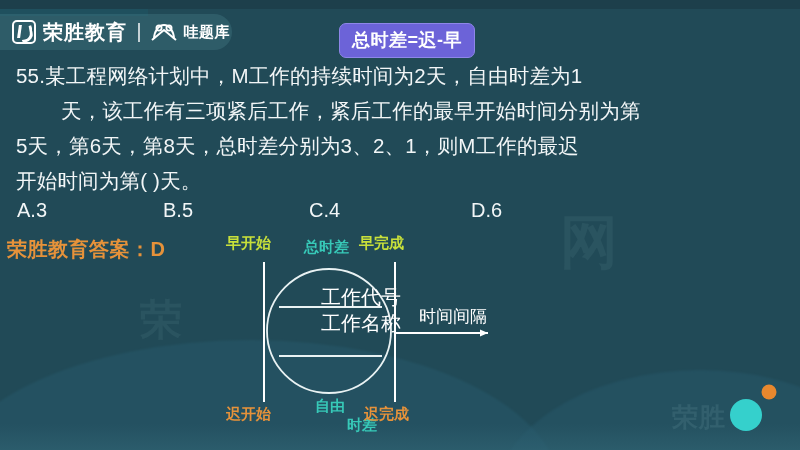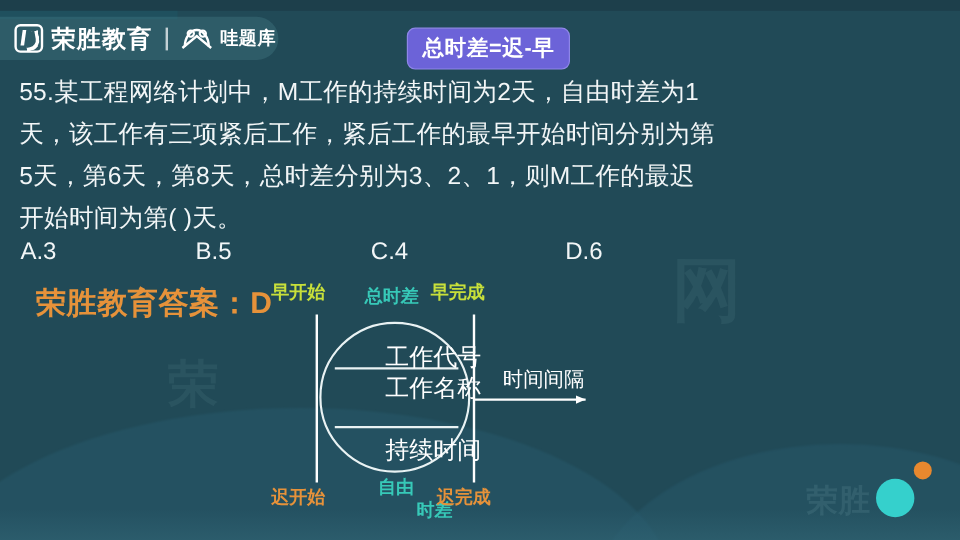--- a/index.html
+++ b/index.html
@@ -110,36 +110,36 @@
     margin-left: 40px;
   }
 
   
   .qline {
     position: absolute; left: 16px;
     color: #f2f6f7; font-size: 20.5px; letter-spacing: .2px;
     white-space: nowrap;
   }
   .q1 { top: 62px; }
-  .q2 { top: 97px; }
+  .q2 { top: 97px; margin-left: 45px; }
   .q3 { top: 132px; }
   .q4 { top: 167px; }
 
   .opt {
     position: absolute; top: 199px;
     color: #f2f6f7; font-size: 20px;
   }
   .optA { left: 17px; }
   .optB { left: 163px; }
   .optC { left: 309px; }
   .optD { left: 471px; }
 
   .answer {
-    position: absolute; left: 30px; top: 236px;
-    color: #e6923a; font-size: 25px; font-weight: bold;
+    position: absolute; left: 7px; top: 236px;
+    color: #e6923a; font-size: 20px; font-weight: bold;
     letter-spacing: .5px;
   }
 
   
   .diagram { position: absolute; left: 216px; top: 234px; width: 290px; height: 206px; }
   .dg-label { position: absolute; font-size: 15px; font-weight: bold; white-space: nowrap; }
   .lime  { color: #c8e03a; }
   .cyan  { color: #37c9b8; }
   .orange{ color: #e6923a; }
   .white { color: #ffffff; font-weight: normal; }
@@ -222,16 +222,15 @@
 
     <div class="dg-label white" style="left:186px; top:71px; font-size:17px;margin-left:17px;">时间间隔</div>
 
     <div class="dg-label orange" style="left:10px;  top:171px;">迟开始</div>
     <div class="dg-label cyan" style="left:99px;  top:163px;">自由</div>
     <div class="dg-label cyan" style="left:99px;  top:182px;padding-left:32px;">时差</div>
     <div class="dg-label orange" style="left:148px; top:171px;">迟完成</div>
 
     <div class="node-text" style="top:50px;">工作代号</div>
     <div class="node-text" style="top:76px;">工作名称</div>
-    <div class="node-text" style="top:128px;">持续时间</div>
   </div>
 
 </div>
 
 </body></html>

